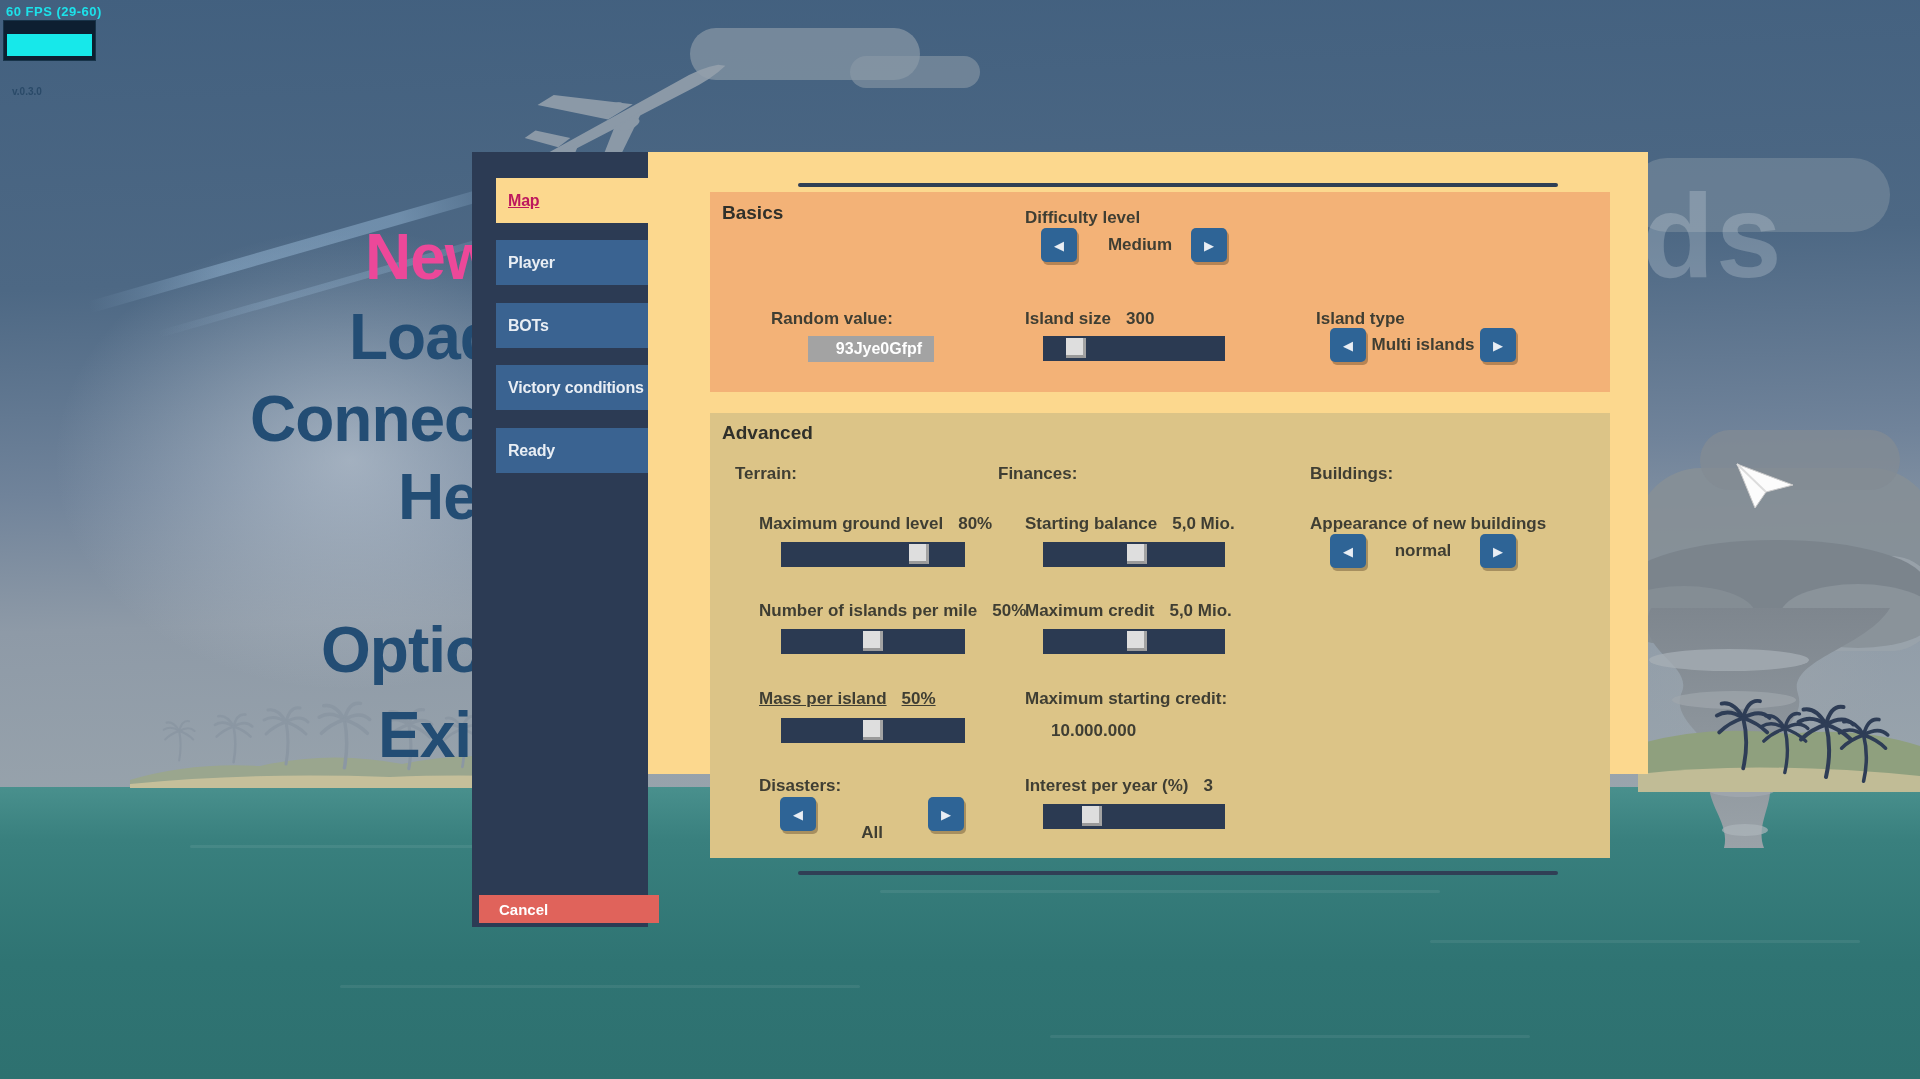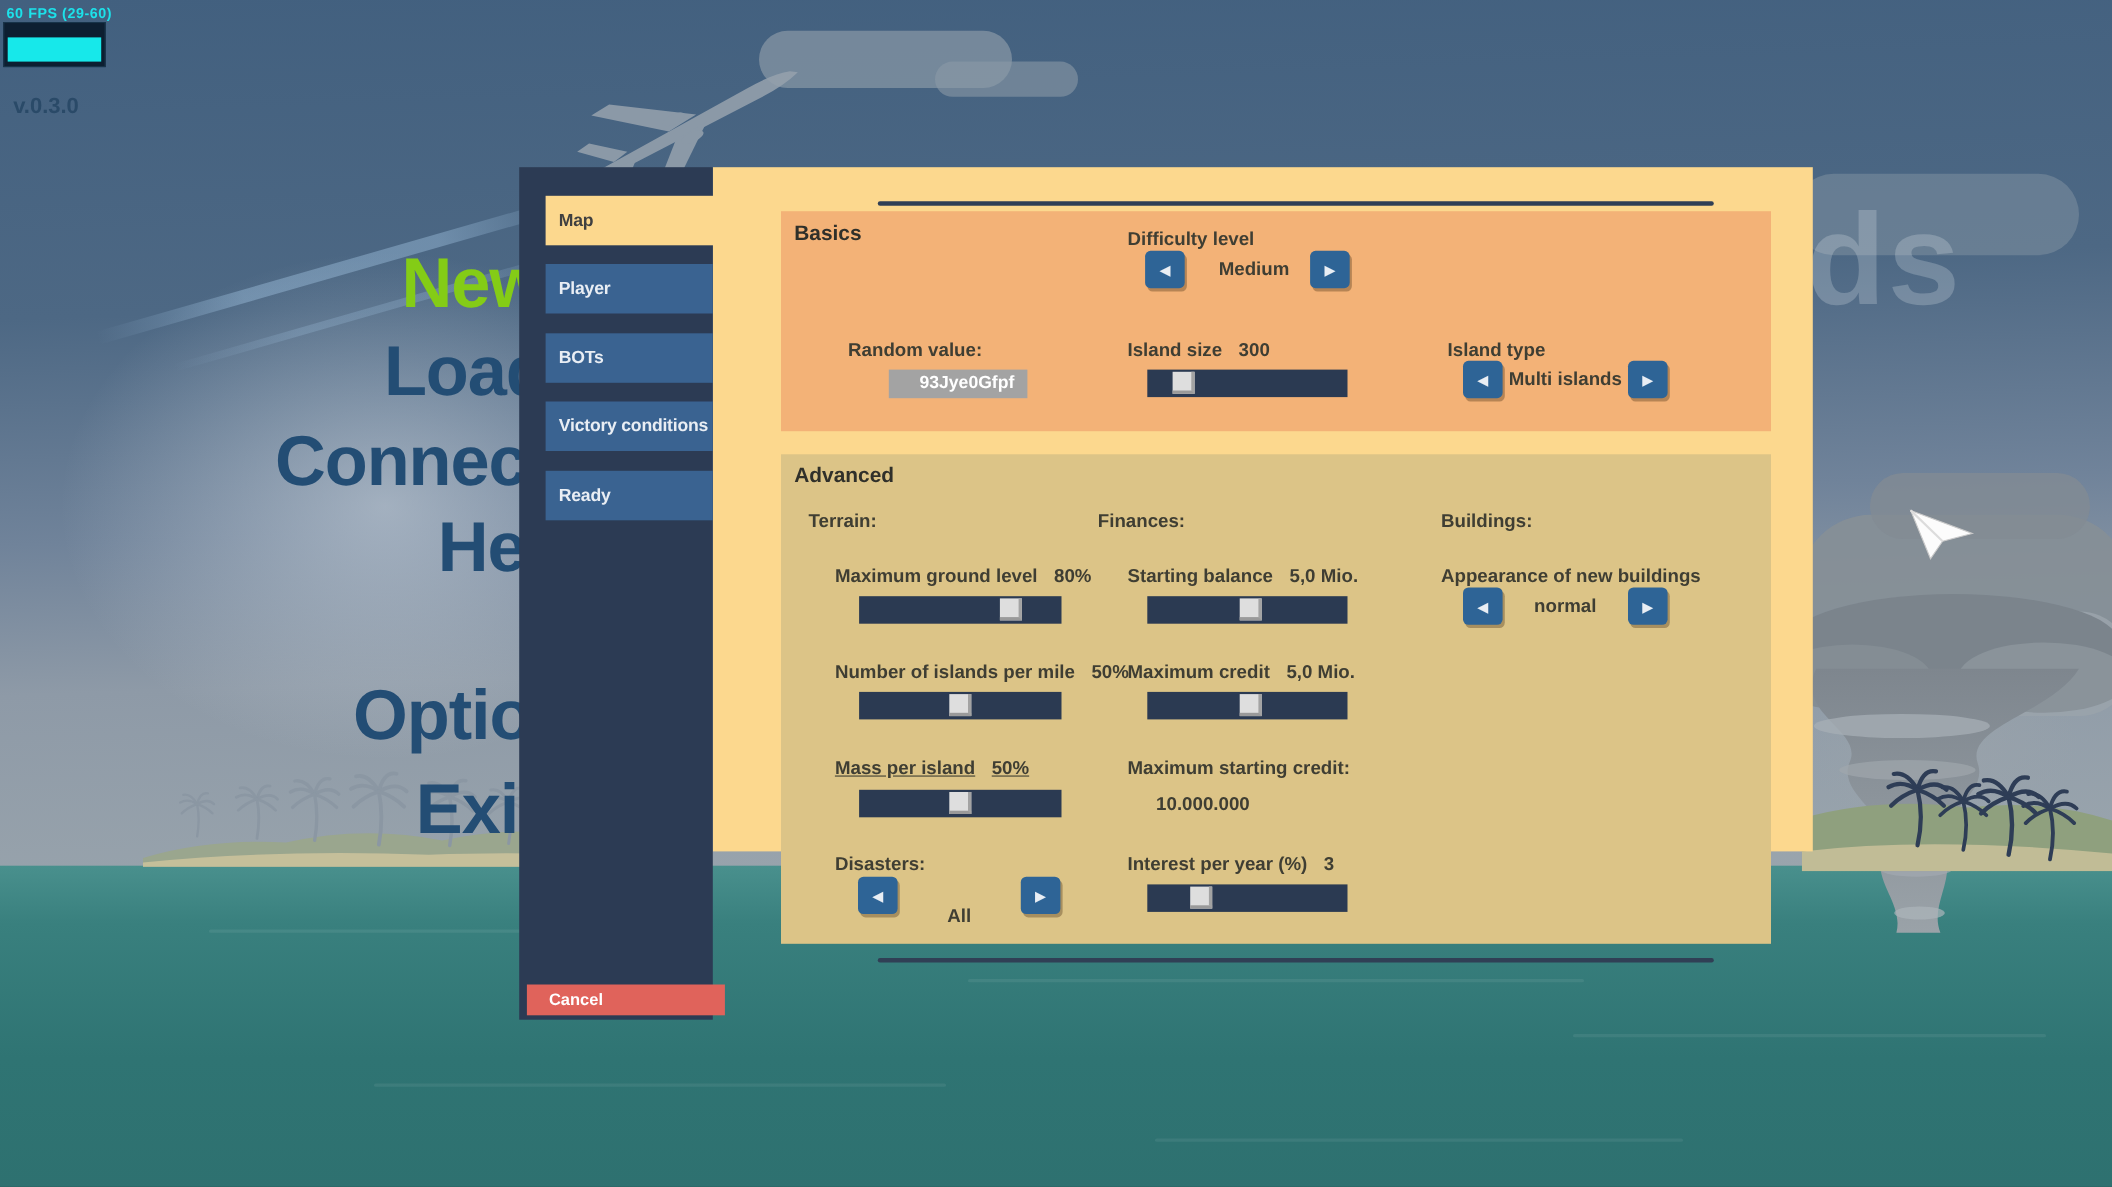--- a/index.html
+++ b/index.html
@@ -18,35 +18,35 @@
     background:radial-gradient(closest-side, rgba(208,216,224,.55), rgba(208,216,224,0) 72%); }
   .haze-right { position:absolute; left:1600px; top:560px; width:330px; height:240px;
     background:radial-gradient(closest-side, rgba(155,163,170,.65), rgba(155,163,170,0) 75%); }
   .contrail { position:absolute; height:12px;
     background:linear-gradient(90deg, rgba(170,205,235,0), rgba(170,205,235,.38) 30%, rgba(170,205,235,.38) 70%, rgba(170,205,235,0)); }
   .cloud { position:absolute; border-radius:999px; }
   .bg-title { position:absolute; left:1642px; top:168px; font-size:118px; font-weight:bold;
     color:rgba(222,230,236,.25); letter-spacing:2px; }
   .menu-item { position:absolute; font-size:64px; font-weight:bold; line-height:1;
     color:#234d74; white-space:nowrap; letter-spacing:-1px; }
-  .menu-item.gold { color:#84cc16;text-align:right; }
+  .menu-item.gold { color:#ec4899;text-align:right; }
   
   .fps-text { position:absolute; left:6px; top:4px; font-size:13px; font-weight:bold;
     color:#1ce2ea; letter-spacing:.5px; }
   .fps-box { position:absolute; left:3px; top:20px; width:93px; height:41px;
     background:#0d1f31; border:1px solid #173349; }
   .fps-bar { position:absolute; left:3px; right:3px; bottom:4px; height:22px; background:#17e8ea; }
-  .version { position:absolute; left:12px; top:86px; font-size:20px; font-weight:bold; color:#2a4a68; }
+  .version { position:absolute; left:12px; top:86px; font-size:10px; font-weight:bold; color:#2a4a68; }
   
   .sidebar { position:absolute; left:472px; top:152px; width:176px; height:775px;
     background:#2c3b54; z-index:10; }
   .tab { position:absolute; left:24px; width:152px; height:45px; background:#3a6391;
     color:#e9eef4; font-size:16px; font-weight:bold; display:flex; align-items:center;
     padding-left:12px; letter-spacing:-.2px; cursor:pointer; white-space:nowrap; }
-  .tab.selected { background:#fcd88e; color:#404040; width:154px; }
+  .tab.selected { background:#fcd88e; color:#be185d; width:154px;text-decoration:underline; }
   .cancel-btn { position:absolute; left:7px; top:743px; width:180px; height:28px;
     background:#e0635b; color:#fff; font-size:15px; font-weight:bold;
     display:flex; align-items:center; padding-left:20px; cursor:pointer; }
   .main-panel { position:absolute; left:648px; top:152px; width:1000px; height:622px;
     background:#fcd88e; z-index:9; }
   .divider { position:absolute; left:150px; width:760px; height:4px; background:#303f55; border-radius:2px; }
   .panel { position:absolute; left:62px; width:900px; }
   .panel.basics { top:40px; height:200px; background:#f3b277; }
   .panel.advanced { top:261px; height:445px; background:#dcc487; }
   .hdr { position:absolute; font-size:19px; font-weight:bold; color:#30302a; }

